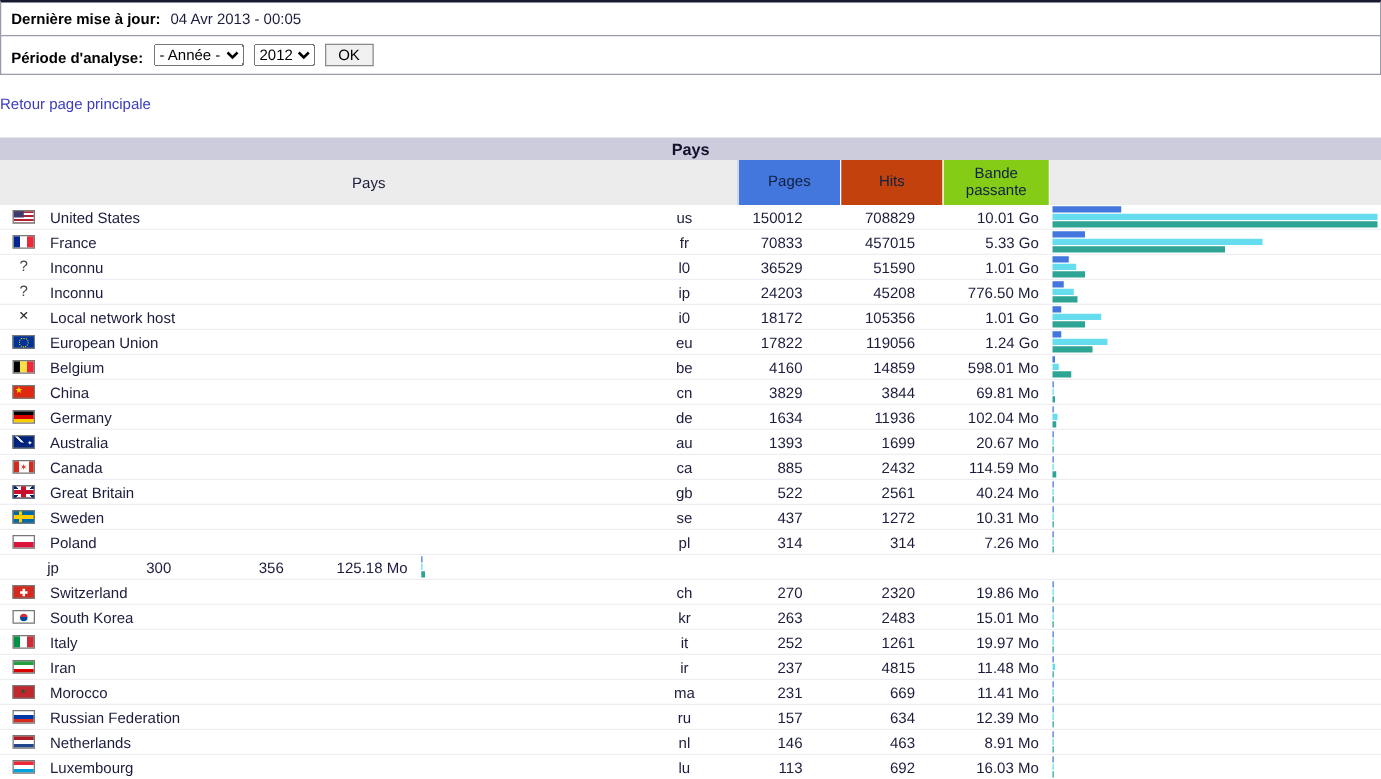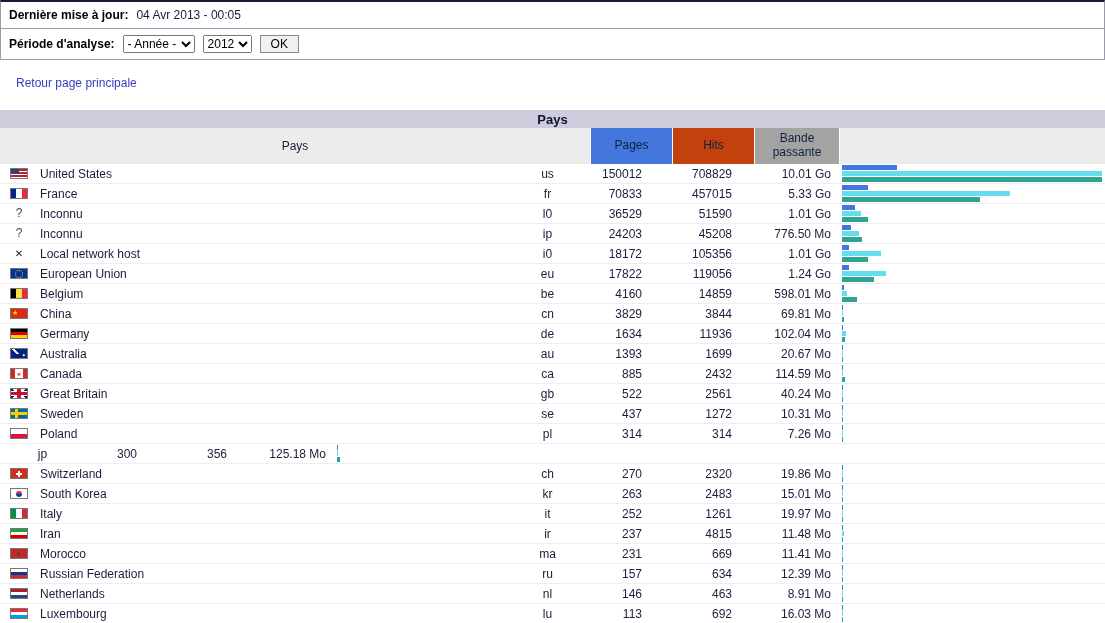--- a/index.html
+++ b/index.html
@@ -5,31 +5,31 @@
   * { box-sizing: border-box; }
   html,body { margin:0; padding:0; }
   body {
     width:1105px; height:623px; overflow:hidden;
     background:#fff; color:#1c1c3c;
     font-family:"Liberation Sans", sans-serif; font-size:12px;
   }
 
   
   .info-box { border:1px solid #9a9aaa; border-top:2px solid #1a1a33; }
-  .info-row { padding:6px 8px; display:flex; align-items:center; gap:8px; }
+  .info-row { padding:6px 8px; display:flex; align-items:flex-end; gap:8px; }
   .info-row.first { border-bottom:1px solid #9a9aaa; }
   .lbl { font-weight:bold; color:#000; }
   select { font-family:"Liberation Sans", sans-serif; font-size:12px; }
   .ok-btn {
     font-family:"Liberation Sans", sans-serif; font-size:12px;
     padding:1px 10px; background:#f0f0f0; border:1px solid #8a8a8a; cursor:pointer;
   }
 
   
-  .backlink-wrap { margin:16px 0 20px 16px; }
+  .backlink-wrap { margin:16px 0 20px 0; }
   .backlink { color:#3b3bbf; text-decoration:none; cursor:pointer; }
 
   
   .title-row {
     background:#ccccdd; text-align:center; font-weight:bold;
     font-size:13px; color:#11112e; padding:2px 0; height:18px;
   }
   .head-row { display:flex; background:#ececec; height:36px; }
   .h-country { width:590px; display:flex; align-items:center; justify-content:center; }
   .h-cell {
@@ -121,21 +121,21 @@
 <div class="backlink-wrap">
   <a class="backlink">Retour page principale</a>
 </div>
 
 <div>
   <div class="title-row">Pays</div>
   <div class="head-row">
     <div class="h-country">Pays</div>
     <div class="h-cell h-pages" style="background: rgb(68, 119, 221);">Pages</div>
     <div class="h-cell h-hits" style="background: #c2410c;">Hits</div>
-    <div class="h-cell h-bw" style="background: #a3a3a3;">Bande passante</div>
+    <div class="h-cell h-bw" style="background: #84cc16;">Bande passante</div>
     <div class="h-bars"></div>
   </div>
   <div>
   <div class="row">
     <div class="c-country">
       <span class="flagbox flag-us"></span>
       <span>United States</span>
     </div>
     <div class="c-code">us</div>
     <div class="c-pages">150012</div>

